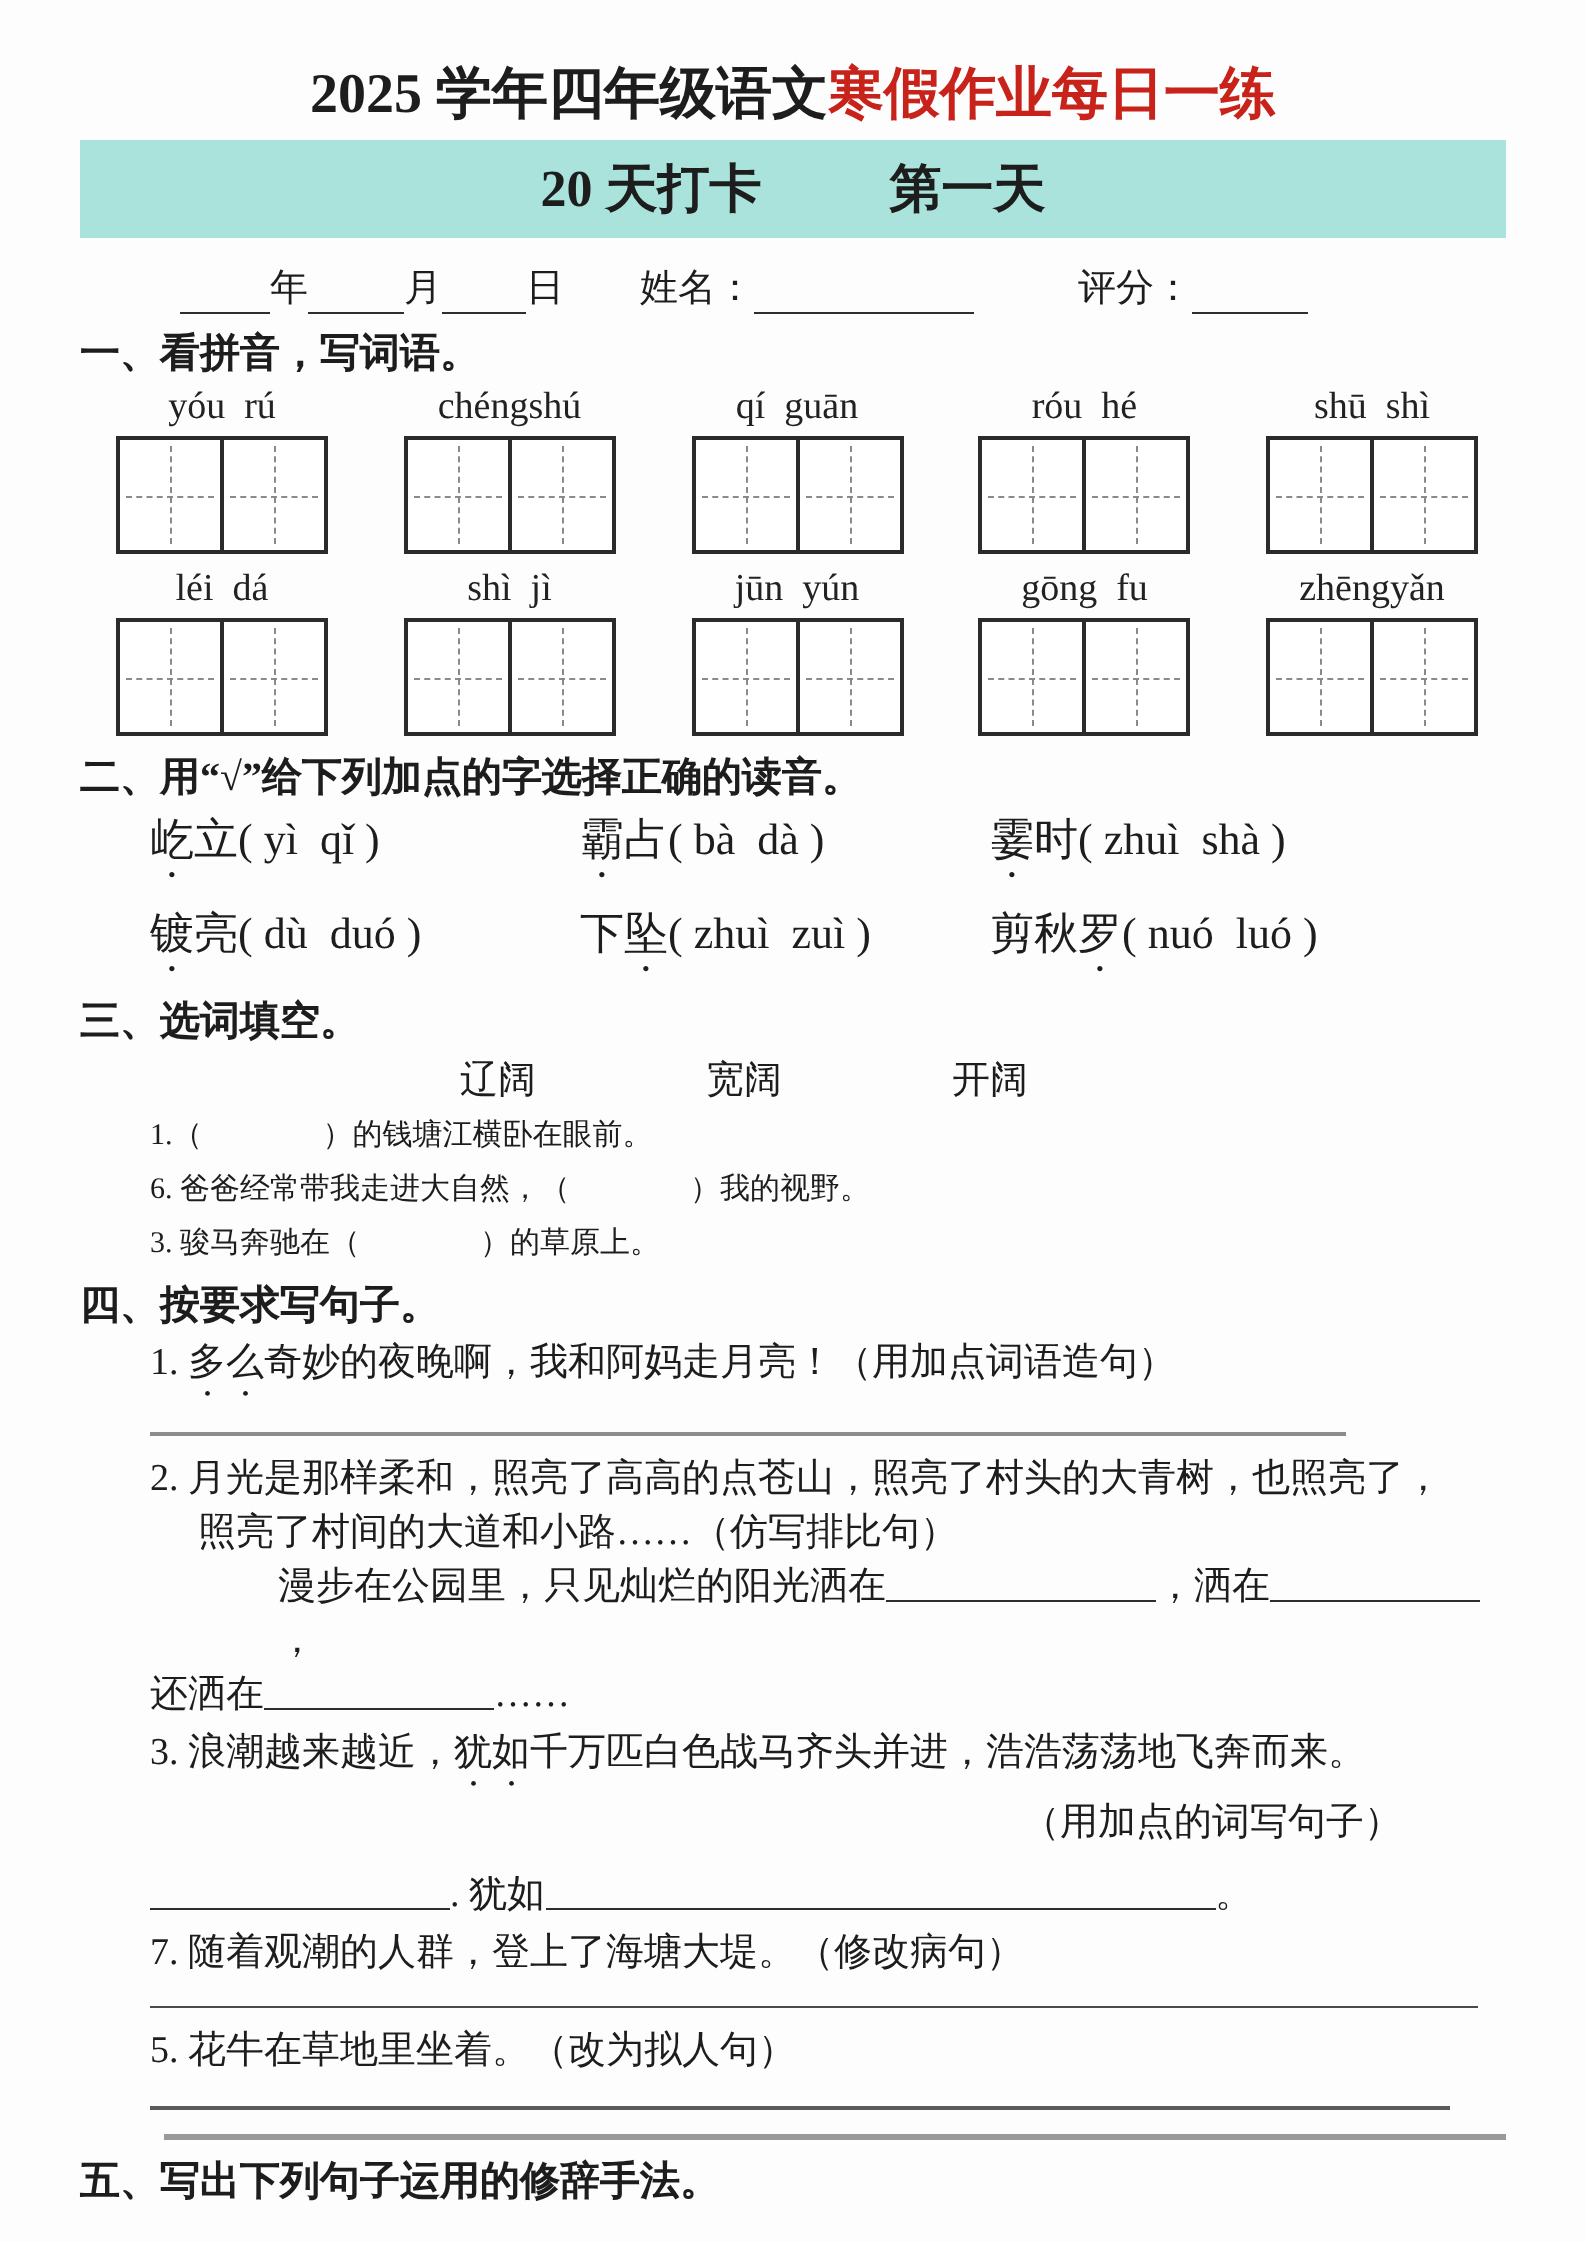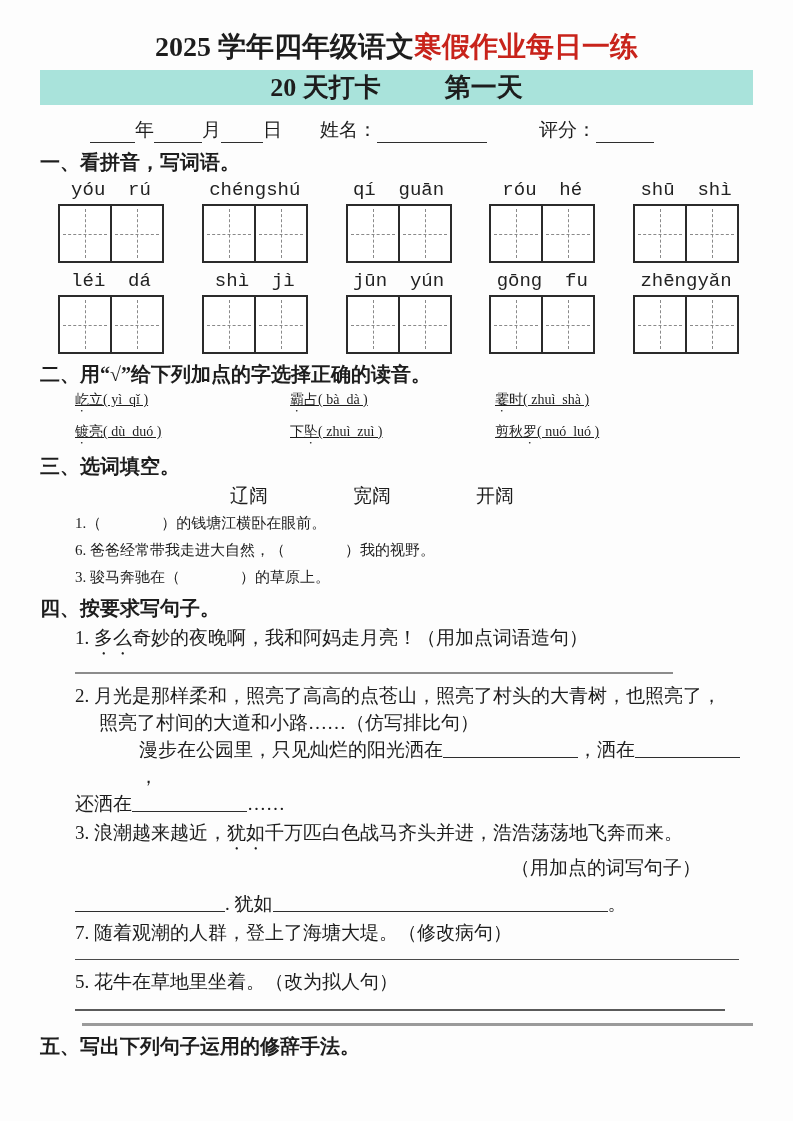--- a/index.html
+++ b/index.html
@@ -10,44 +10,44 @@
   body{
     width:793px;height:1121px;overflow:hidden;background:#fdfdfd;color:#1d1d1d;
     font-family:"Liberation Serif","DejaVu Serif",serif;
   }
   .page{padding:0 40px;}
   .pre{white-space:pre-wrap;}
 
   .title{margin-top:28px;text-align:center;font-size:28px;font-weight:bold;white-space:nowrap;}
   .title .red{color:var(--accent-red);}
 
-  .banner{margin-top:4px;background:var(--banner-bg);height:35px;display:flex;align-items:center;justify-content:center;gap:64px;font-size:26px;font-weight:bold;}
+  .banner{margin-top:4px;background:var(--banner-bg);height:49px;display:flex;align-items:center;justify-content:center;gap:64px;font-size:26px;font-weight:bold;}
 
   .meta{margin:12px 0 6px 50px;font-size:19px;display:flex;align-items:flex-end;}
   .blank{display:inline-block;border-bottom:1.6px solid #2e2e2e;height:1.02em;}
   .w45{width:45px}.w48{width:48px}.w42{width:42px}.w110{width:110px}.w58{width:58px}
   .gap40{margin-left:38px}.gap55{margin-left:52px}
 
   .sec-title{font-size:20px;font-weight:bold;margin:6px 0 3px;}
 
   .pinyin-row{display:flex;justify-content:space-between;margin:0 14px 7px 18px;}
   .pz{display:flex;flex-direction:column;align-items:center;}
-  .pz .py{font-family:Liberation Mono, monospace;font-size:19px;color:#222;margin-bottom:3px;white-space:pre;}
+  .pz .py{font-family:Liberation Serif, serif;font-size:19px;color:#222;margin-bottom:3px;white-space:pre;}
   .tzg{display:flex;border:2px solid #2b2b2b;background:#fff;}
   .cell{width:50px;height:55px;position:relative;}
   .cell + .cell{border-left:2px solid #2b2b2b;}
   .cell::before{content:"";position:absolute;top:3px;bottom:3px;left:50%;border-left:1.3px dashed #8a8a8a;}
   .cell::after{content:"";position:absolute;left:3px;right:3px;top:50%;border-top:1.3px dashed #8a8a8a;}
 
   .dotted{
     text-emphasis:filled dot #1d1d1d;-webkit-text-emphasis:filled dot #1d1d1d;
     text-emphasis-position:under right;-webkit-text-emphasis-position:under right;
   }
 
-  .s2-grid{display:grid;grid-template-columns:215px 205px 1fr;row-gap:8px;margin:3px 0 5px 35px;font-size:14px;text-decoration:underline;}
+  .s2-grid{display:grid;grid-template-columns:215px 205px 1fr;row-gap:8px;margin:3px 0 5px 35px;font-size:22px;}
 
   .bank{display:flex;gap:85px;margin:2px 0 5px 190px;font-size:19px;}
   .s3-item{margin:0 0 8px 35px;font-size:15px;}
 
   .s4-item{margin:2px 0 2px 35px;font-size:19px;line-height:1.42;}
   .indent1{padding-left:24px;}
   .indent2{padding-left:64px;}
   .note-right{text-align:right;margin-right:52px;font-size:19px;line-height:1.3;}
   .iblank{display:inline-block;border-bottom:1.6px solid #2e2e2e;height:1em;vertical-align:-2px;}
   .bw135{width:135px}.bw105{width:105px}.bw115{width:115px}.bw150{width:150px}.bw335{width:335px}

